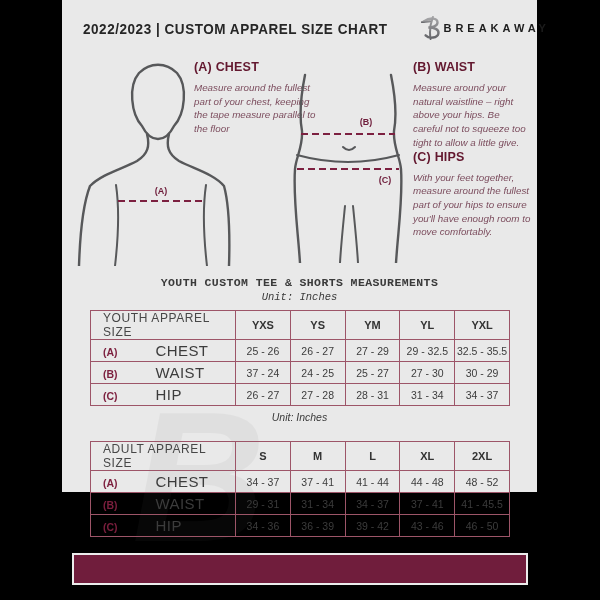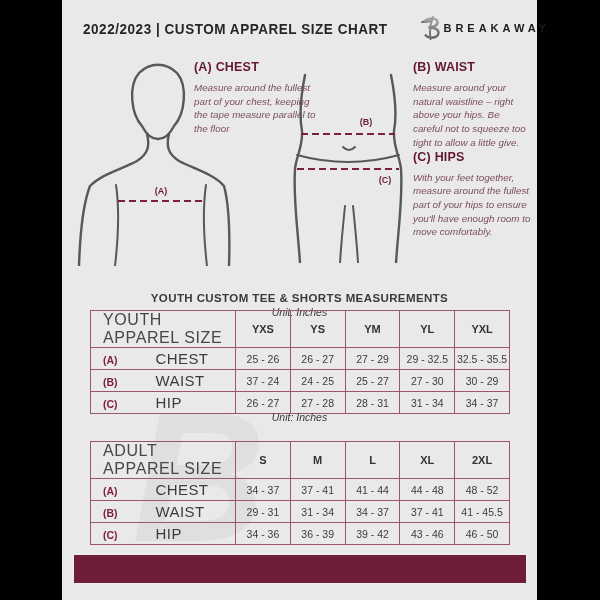--- a/index.html
+++ b/index.html
@@ -2,21 +2,21 @@
 <html><head>
 <meta charset="utf-8">
 <style>
   html,body{margin:0;padding:0;}
   body{
     width:600px;height:600px;background:#000;overflow:hidden;
     font-family:"Liberation Sans","DejaVu Sans",sans-serif;
     -webkit-font-smoothing:antialiased;
   }
   .page{
-    position:absolute;left:62px;top:0;width:475px;height:600px;
+    position:absolute;left:62px;top:0;width:475px;height:492px;
     background:#e9e9e9;
   }
   
   .hdr{position:absolute;top:16px;left:21px;right:16px;display:flex;justify-content:space-between;align-items:center;}
   .hdr-title{
     font-size:15px;font-weight:bold;color:#262626;letter-spacing:.6px;
     transform:scaleX(.9);transform-origin:left center;white-space:nowrap;
   }
   .brand{display:flex;align-items:center;gap:0;}
   .brand-name{font-size:11px;font-weight:bold;color:#1c1c1c;letter-spacing:4px;white-space:nowrap;}
@@ -39,21 +39,21 @@
   table.size{
     position:absolute;left:28px;width:420px;border-collapse:collapse;table-layout:fixed;
   }
   table.size th,table.size td{
     border:1px solid #9d5568;height:21px;padding:0;
     text-align:center;vertical-align:middle;
     font-size:10.5px;color:#3c3c3c;font-weight:normal;
   }
   table.size th.szcol{font-weight:bold;font-size:11px;color:#333;}
   table.size .lblcol{text-align:left;padding-left:12px;}
-  table.size th.lblcol{font-size:16px;letter-spacing:.6px;color:#474747;}
+  table.size th.lblcol{font-size:12px;letter-spacing:.6px;color:#474747;}
   .key{color:#7c1f3e;font-weight:bold;margin-right:5px;}
   .rowlbl{letter-spacing:.4px;font-size:15px;margin-left:33px;}
   
   .watermark{
     position:absolute;left:70px;top:385px;font-size:185px;font-weight:bold;
     color:#6a6a6a;opacity:.07;line-height:1;pointer-events:none;font-style:italic;
   }
   
   .footer-bar{
     position:absolute;left:10px;top:553px;width:452px;height:28px;
@@ -113,21 +113,21 @@
 
   <div class="note-block" style="left:351px;top:60px;width:118px;">
     <h3>(B) WAIST</h3>
     <p>Measure around your natural waistline – right above your hips. Be careful not to squeeze too tight to allow a little give.</p>
     <h3 class="note-gap">(C) HIPS</h3>
     <p>With your feet together, measure around the fullest part of your hips to ensure you'll have enough room to move comfortably.</p>
   </div>
 
   <div class="watermark">B</div>
 
-  <div class="sec-head" style="top:292px;">
+  <div class="sec-head" style="top:276px;font-family:Liberation Mono, monospace;">
     <div class="t">YOUTH CUSTOM TEE &amp; SHORTS MEASUREMENTS</div>
     <div class="u">Unit: Inches</div>
   </div>
 
   <table class="size" style="top:310px;">
     <colgroup>
         <col style="width:145px">
         <col>
         <col>
         <col>

